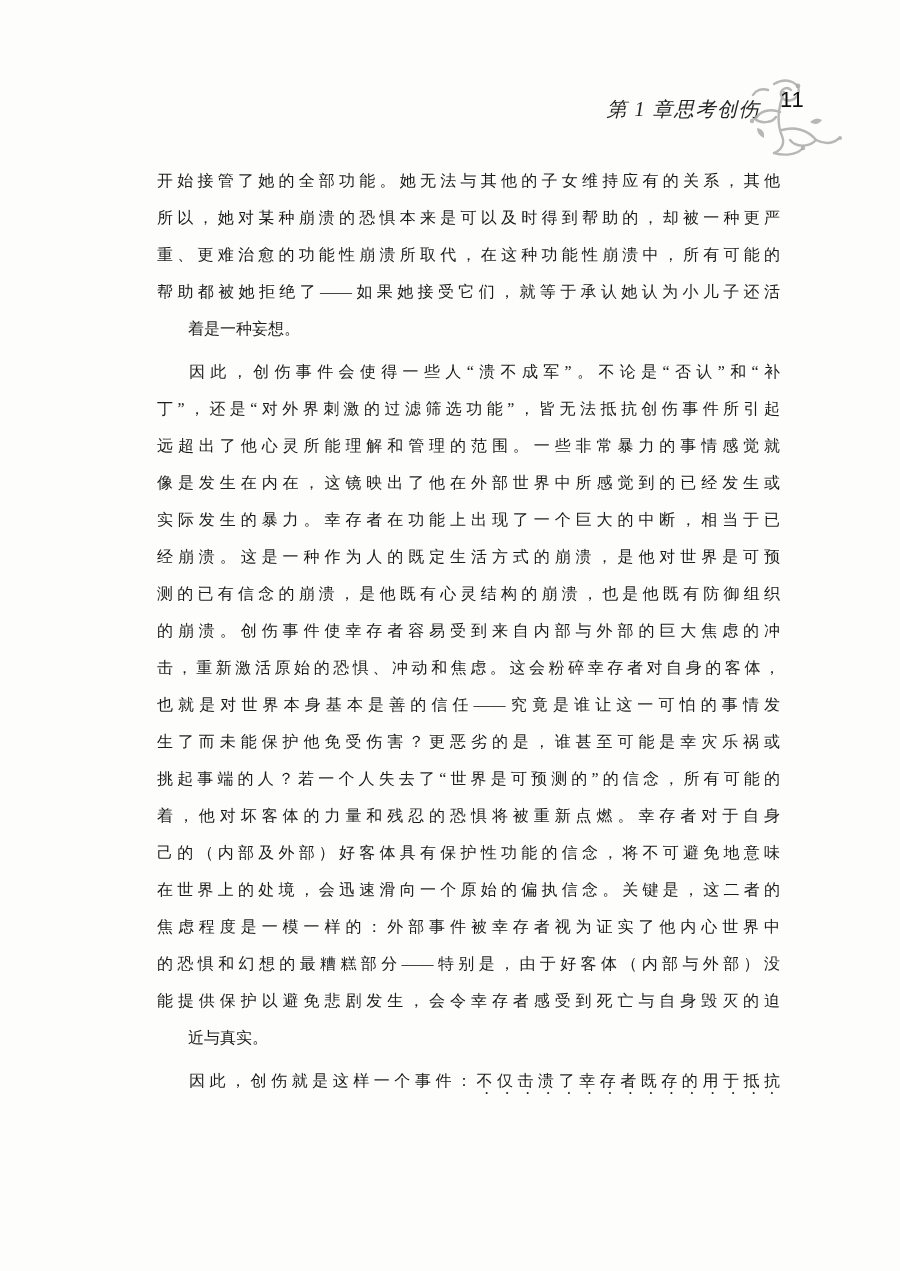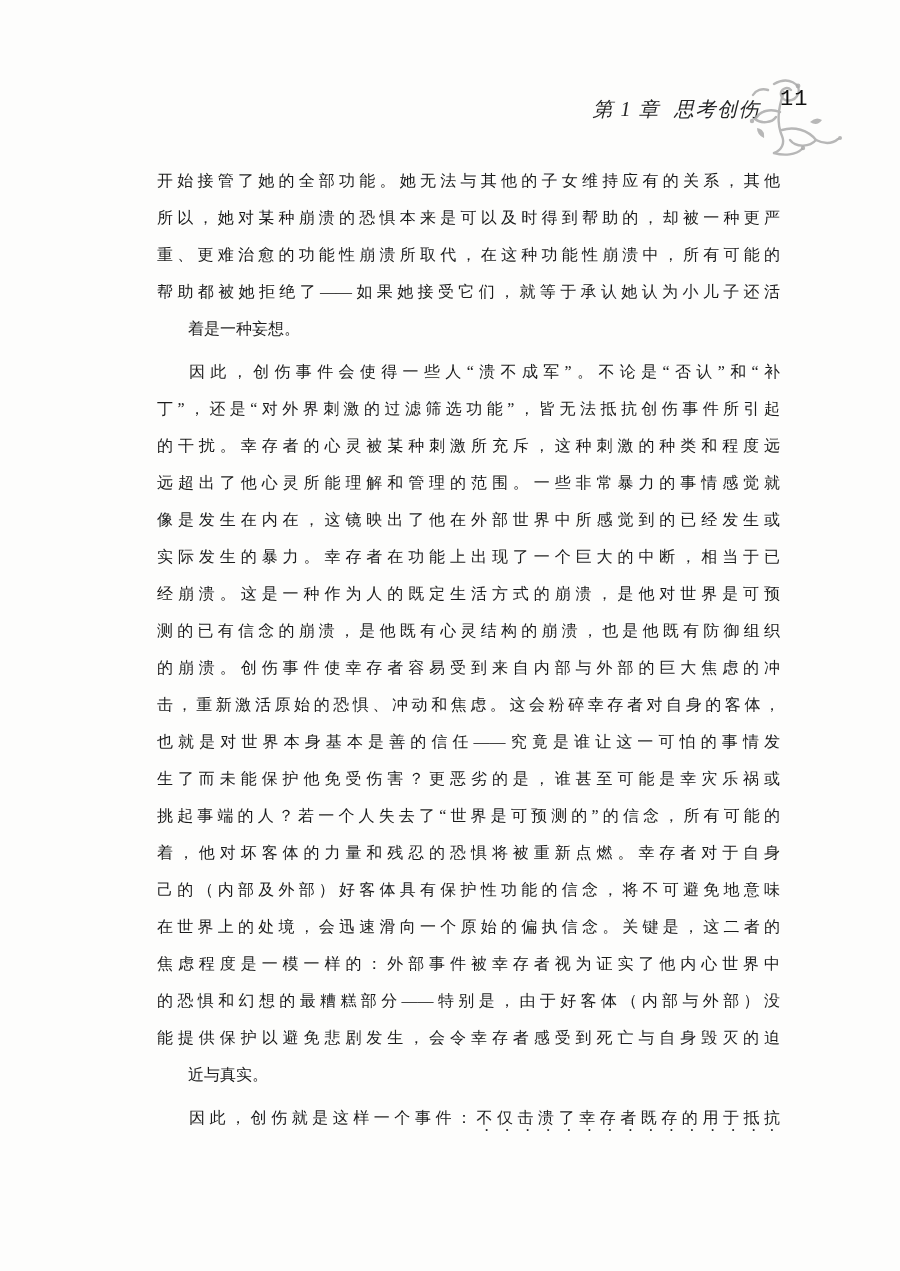--- a/index.html
+++ b/index.html
@@ -14,27 +14,27 @@
   }
   
   .running-head {
     position:absolute; top:96px; left:0; width:760px;
     text-align:right;
     font-size:20px; font-style:italic;
     color:#242424;
     letter-spacing:1.5px;
     white-space:nowrap;
   }
-  .running-head .chapter-label { margin-right:14px; }
+  .running-head .chapter-label { margin-right:0; }
   .folio {
     position:absolute; top:87px; left:780px;
     font-size:22px; font-style:normal;
     letter-spacing:1px;
     color:#101010;
-    font-family:Liberation Mono, monospace;
+    font-family:Liberation Sans, sans-serif;
   }
   .ornament {
     position:absolute; top:78px; left:740px;
     width:104px; height:80px;
   }
   
   .body-text {
     position:absolute; top:162px; left:157px;
     width:623px;
     font-size:16px;
@@ -92,21 +92,20 @@
       <div class="line">开始接管了她的全部功能。她无法与其他的子女维持应有的关系，其他</div>
       <div class="line">所以，她对某种崩溃的恐惧本来是可以及时得到帮助的，却被一种更严</div>
       <div class="line">重、更难治愈的功能性崩溃所取代，在这种功能性崩溃中，所有可能的</div>
       <div class="line">帮助都被她拒绝了——如果她接受它们，就等于承认她认为小儿子还活</div>
       <div class="line lastline">着是一种妄想。</div>
     </div>
 
     <div>
       <div class="line pfirst">因此，创伤事件会使得一些人“溃不成军”。不论是“否认”和“补</div>
       <div class="line">丁”，还是“对外界刺激的过滤筛选功能”，皆无法抵抗创伤事件所引起</div>
-      <div class="line">的干扰。幸存者的心灵被某种刺激所充斥，这种刺激的种类和程度远</div>
       <div class="line">远超出了他心灵所能理解和管理的范围。一些非常暴力的事情感觉就</div>
       <div class="line">像是发生在内在，这镜映出了他在外部世界中所感觉到的已经发生或</div>
       <div class="line">实际发生的暴力。幸存者在功能上出现了一个巨大的中断，相当于已</div>
       <div class="line">经崩溃。这是一种作为人的既定生活方式的崩溃，是他对世界是可预</div>
       <div class="line">测的已有信念的崩溃，是他既有心灵结构的崩溃，也是他既有防御组织</div>
       <div class="line">的崩溃。创伤事件使幸存者容易受到来自内部与外部的巨大焦虑的冲</div>
       <div class="line">击，重新激活原始的恐惧、冲动和焦虑。这会粉碎幸存者对自身的客体，</div>
       <div class="line">也就是对世界本身基本是善的信任——究竟是谁让这一可怕的事情发</div>
       <div class="line">生了而未能保护他免受伤害？更恶劣的是，谁甚至可能是幸灾乐祸或</div>
       <div class="line">挑起事端的人？若一个人失去了“世界是可预测的”的信念，所有可能的</div>

